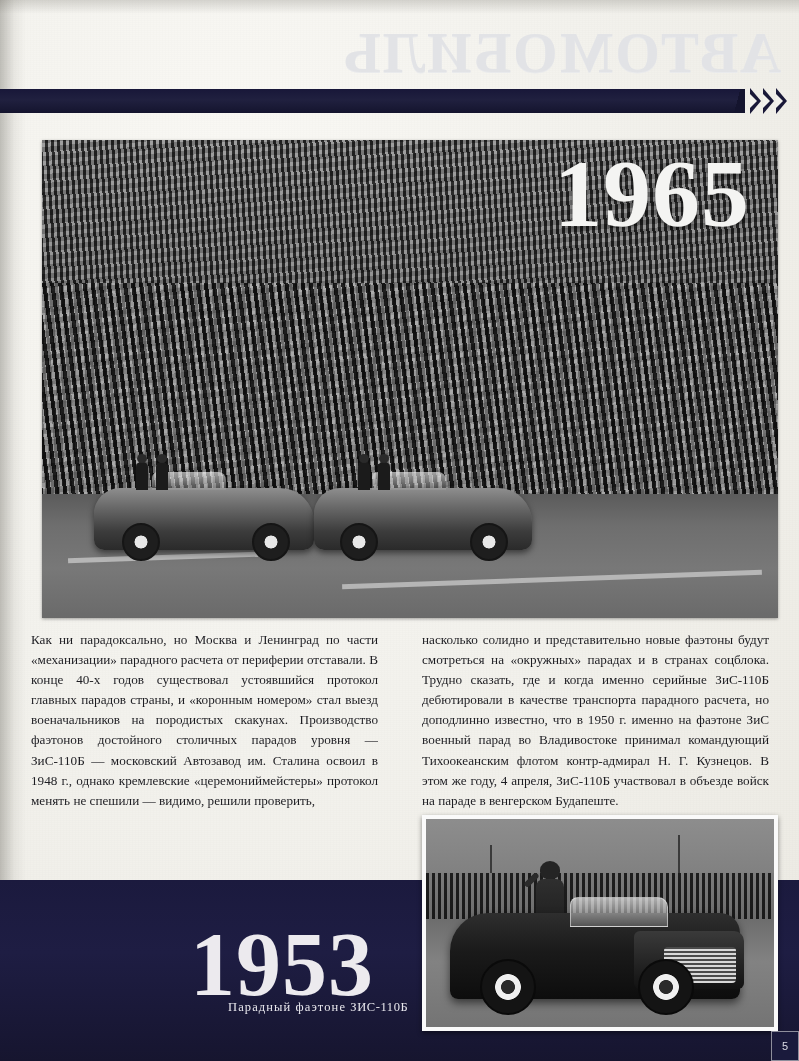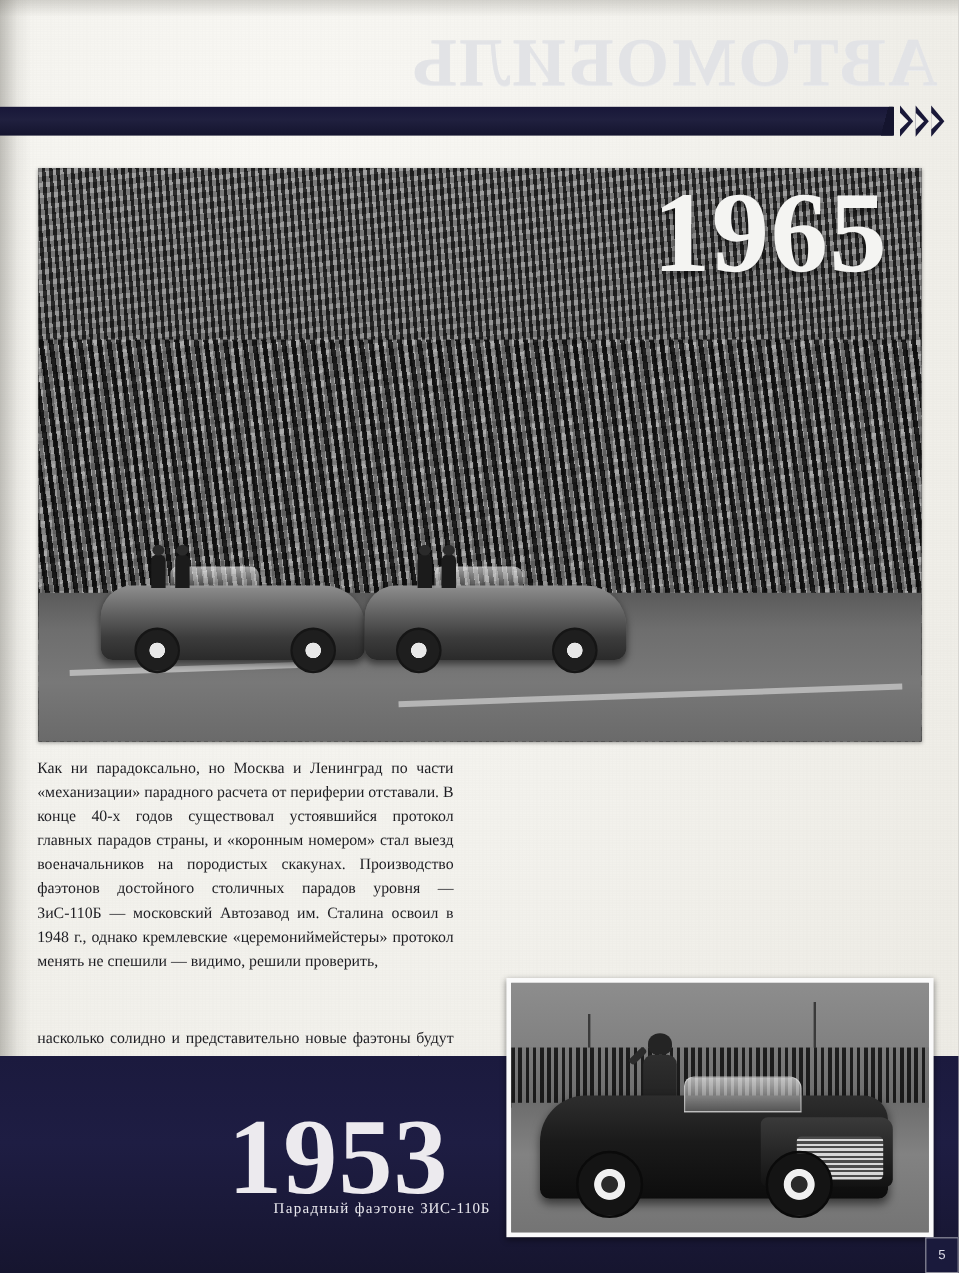--- a/index.html
+++ b/index.html
@@ -96,21 +96,21 @@
     left: -11px; top: -7px;
     width: 0; height: 0;
     border-top: 7px solid transparent;
     border-bottom: 7px solid transparent;
     border-left: 7px solid #f2f1ec;
   }
 
   
   .hero {
     position: absolute;
-    left: 32px;
+    left: 42px;
     top: 140px;
     width: 736px;
     height: 478px;
     overflow: hidden;
     background: #3a3a3a;
     box-shadow: 0 1px 3px rgba(0,0,0,.35);
   }
   .hero-sky {
     position: absolute;
     left: 0; right: 0; top: 0; height: 34%;
@@ -212,21 +212,20 @@
   }
 
   
   .columns {
     position: absolute;
     left: 31px;
     top: 630px;
     width: 738px;
     display: flex;
     gap: 44px;
-    flex-direction: column;
   }
   .col {
     width: 347px;
     font-family: "Liberation Serif", serif;
     font-size: 13.2px;
     line-height: 20.1px;
     color: #1d1d22;
     text-align: justify;
     text-justify: inter-word;
     hyphens: manual;

